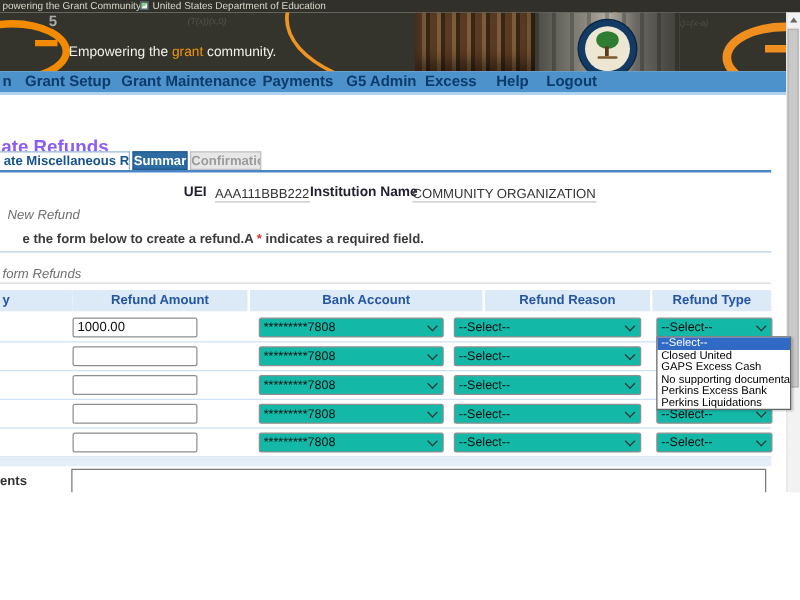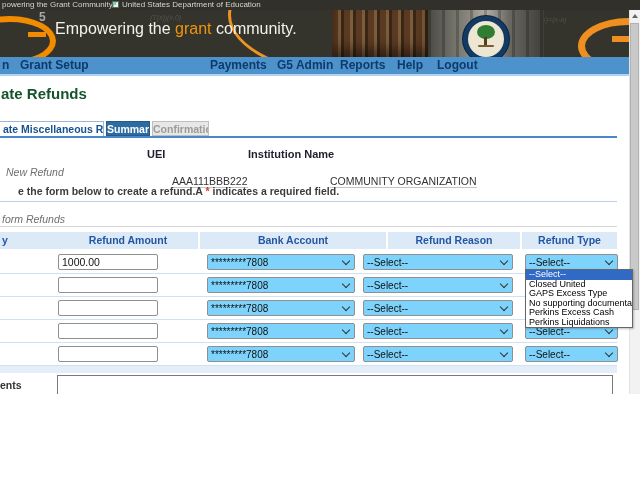--- a/index.html
+++ b/index.html
@@ -13,21 +13,21 @@
   .titlebar .t1{position:absolute;left:2px;top:0;}
   .titlebar .t2{position:absolute;left:122px;top:0;}
   .favicon{position:absolute;left:112px;top:1px;width:7px;height:7px;
     background:linear-gradient(135deg,#8fd08f 0 50%,#e8f4e8 50% 100%);border:1px solid #567;box-sizing:border-box;}
 
   
   .banner{left:0;top:10px;width:629px;height:47px;background:#35342c;overflow:hidden;}
   .gbig{position:absolute;left:-36px;top:6px;width:80px;height:38px;border:6px solid #f28b00;border-radius:50%;}
   .gbar{position:absolute;left:28px;top:22px;width:18px;height:5px;background:#f28b00;}
   .five{position:absolute;left:39px;top:0px;color:#a9a9a9;font-size:12px;font-weight:bold;}
-  .tagline{position:absolute;left:55px;top:10px;color:#f2f2ea;font-size:16px;white-space:nowrap;}
+  .tagline{position:absolute;left:55px;top:26px;color:#f2f2ea;font-size:11px;white-space:nowrap;}
   .tagline .accent{color:#f0940f;}
   .chalk{position:absolute;left:150px;top:4px;color:rgba(255,255,255,.14);font-size:7px;font-style:italic;}
   .chalk2{position:absolute;left:538px;top:6px;color:rgba(255,255,255,.12);font-size:7px;font-style:italic;}
   .photo-lib{position:absolute;left:332px;top:0;width:96px;height:47px;
     background:repeating-linear-gradient(90deg,#5a3a22 0 6px,#7c5c3a 6px 9px,#3a2614 9px 12px);
     box-shadow:inset 0 -8px 12px rgba(0,0,0,.45);}
   .photo-aisle{position:absolute;left:428px;top:0;width:116px;height:47px;
     background:linear-gradient(90deg,#4a4a44 0,#8a887e 35%,#b2aea2 50%,#6a6862 70%,#3f3e38 100%);}
   .photo-aisle:after{content:"";position:absolute;inset:0;
     background:repeating-linear-gradient(90deg,rgba(0,0,0,.22) 0 3px,transparent 3px 14px);}
@@ -43,46 +43,46 @@
   .grightbar{position:absolute;left:612px;top:26px;width:17px;height:6px;background:#ef8f1f;}
 
   
   .navbar{left:0;top:57px;width:629px;height:17px;background:#4e92cb;}
   .navstrip{left:0;top:74px;width:629px;height:2px;background:#aed2ef;}
   .nav-item{position:absolute;top:0;height:17px;line-height:17px;color:#0c3b6d;
     font-size:12px;font-weight:bold;white-space:nowrap;cursor:pointer;}
 
   
   .breadcrumb{left:2px;top:81px;font-size:10.5px;font-weight:bold;color:#255ea6;white-space:nowrap;}
-  .page-title{left:1px;top:85px;font-size:15px;font-weight:bold;color:#14532d;white-space:nowrap;}
+  .page-title{left:1px;top:109px;font-size:15px;font-weight:bold;color:#8b5cf6;white-space:nowrap;}
 
   .tab{top:121px;height:15px;line-height:15px;font-size:10.5px;font-weight:bold;box-sizing:border-box;
     white-space:nowrap;overflow:hidden;cursor:pointer;}
   .tab1{left:0;width:104px;background:#fff;color:#17548f;border-top:1px solid #9ab7d8;border-right:1px solid #9ab7d8;padding-left:3px;}
   .tab2{left:106px;width:44px;background:#2d6ca2;color:#fff;border:1px solid #24598a;text-align:center;}
   .tab3{left:152px;width:57px;background:#e7e7e7;color:#9b9b9b;border:1px solid #bfbfbf;text-align:center;}
   .tab-underline{left:0;top:136px;width:617px;height:2px;background:#4a86c8;}
 
   .lbl{font-size:11px;font-weight:bold;color:#1f1f2e;white-space:nowrap;}
-  .val{font-size:10.5px;color:#333;white-space:nowrap;border-bottom:1px solid #c4c4c4;margin-top:26px;}
+  .val{font-size:10.5px;color:#333;white-space:nowrap;border-bottom:1px solid #c4c4c4;}
   .sec-label{font-size:10.5px;color:#6e6e6e;white-space:nowrap;font-style:italic;}
   .hint{left:2px;top:185px;font-size:10.5px;font-weight:600;color:#3c3c3c;white-space:nowrap;margin-left:16px;}
   .star{color:#d03a2b;font-weight:bold;}
   .divider1{left:0;top:201px;width:617px;height:1px;background:#b9cfe8;}
   .divider2{left:0;top:226px;width:617px;height:1px;background:#d8d8d8;}
 
   
   .hcell{top:232px;height:17px;line-height:17px;background:#dcE9f6;color:#2456a4;
     font-size:10.5px;font-weight:bold;text-align:center;white-space:nowrap;overflow:hidden;}
   .rowsep{height:1px;background:#cfe2f3;left:0;width:617px;}
   .rowband{left:0;top:366px;width:617px;height:7px;background:#e4eef8;}
 
   .inp{position:absolute;width:100px;height:16px;border:1px solid #8f8f8f;border-radius:2px;
     font-family:"Liberation Sans",sans-serif;font-size:10.5px;padding:0 3px;box-sizing:border-box;background:#fff;color:#111;}
-  .sel{position:absolute;height:16px;border:1px solid #8f8f8f;border-radius:2px;background:#7dd3fc;
+  .sel{position:absolute;height:16px;border:1px solid #8f8f8f;border-radius:2px;background:#14b8a6;
     display:flex;align-items:center;box-sizing:border-box;cursor:default;}
   .sel-txt{flex:1;font-size:10px;color:#111;padding-left:3px;white-space:nowrap;overflow:hidden;}
   .chev{width:5px;height:5px;border-right:1.4px solid #333;border-bottom:1.4px solid #333;
     transform:rotate(45deg);margin-right:5px;margin-top:-2px;flex:none;}
 
   .dropdown{left:525px;top:269px;width:106px;background:#fff;border:1px solid #666;z-index:30;
     box-shadow:1px 1px 2px rgba(0,0,0,.25);}
   .opt{height:9.5px;line-height:9.5px;font-size:9px;color:#000;padding-left:3px;white-space:nowrap;
     overflow:hidden;cursor:default;}
   .opt.hl{background:#316ac5;color:#fff;}
@@ -134,23 +134,24 @@
     <div class="gbar"></div>
     <div class="five">5</div>
     <div class="tagline">
       <span>Empowering the </span><span class="accent">grant</span><span> community.</span>
     </div>
   </div>
 
   <div class="abs navbar">
     <span class="nav-item" style="left:2px">n</span>
     <span class="nav-item" style="left:20px">Grant Setup</span>
+    <span class="nav-item" style="left:97px">Grant Maintenance</span>
     <span class="nav-item" style="left:210px">Payments</span>
     <span class="nav-item" style="left:277px">G5 Admin</span>
-    <span class="nav-item" style="left:340px">Reports</span>
+    <span class="nav-item" style="left:340px">Excess</span>
     <span class="nav-item" style="left:397px">Help</span>
     <span class="nav-item" style="left:437px">Logout</span>
   </div>
   <div class="abs navstrip"></div>
 
   <div class="abs page-title">ate Refunds</div>
 
   <div class="abs tab tab1">ate Miscellaneous Refunds</div>
   <div class="abs tab tab2">Summary</div>
   <div class="abs tab tab3">Confirmation</div>
@@ -248,23 +249,23 @@
       <span class="chev"></span>
     </div>
   <div class="sel" style="left:525px;top:346px;width:93px">
     <span class="sel-txt">--Select--</span>
       <span class="chev"></span>
     </div>
 
   <div class="abs dropdown">
     <div class="opt hl">--Select--</div>
     <div class="opt">Closed United</div>
-    <div class="opt">GAPS Excess Type</div>
+    <div class="opt">GAPS Excess Cash</div>
     <div class="opt">No supporting documentation</div>
-    <div class="opt">Perkins Excess Cash</div>
+    <div class="opt">Perkins Excess Bank</div>
     <div class="opt">Perkins Liquidations</div>
   </div>
 
   <span class="abs comments-label">ents</span>
   <textarea class="ta" style=""></textarea>
   <div class="abs ta-handle"></div>
 
   <div class="abs vtrack"></div>
   <div class="abs sbtn" style="left:629px;top:10px">
       <div class="tri-up"></div>

